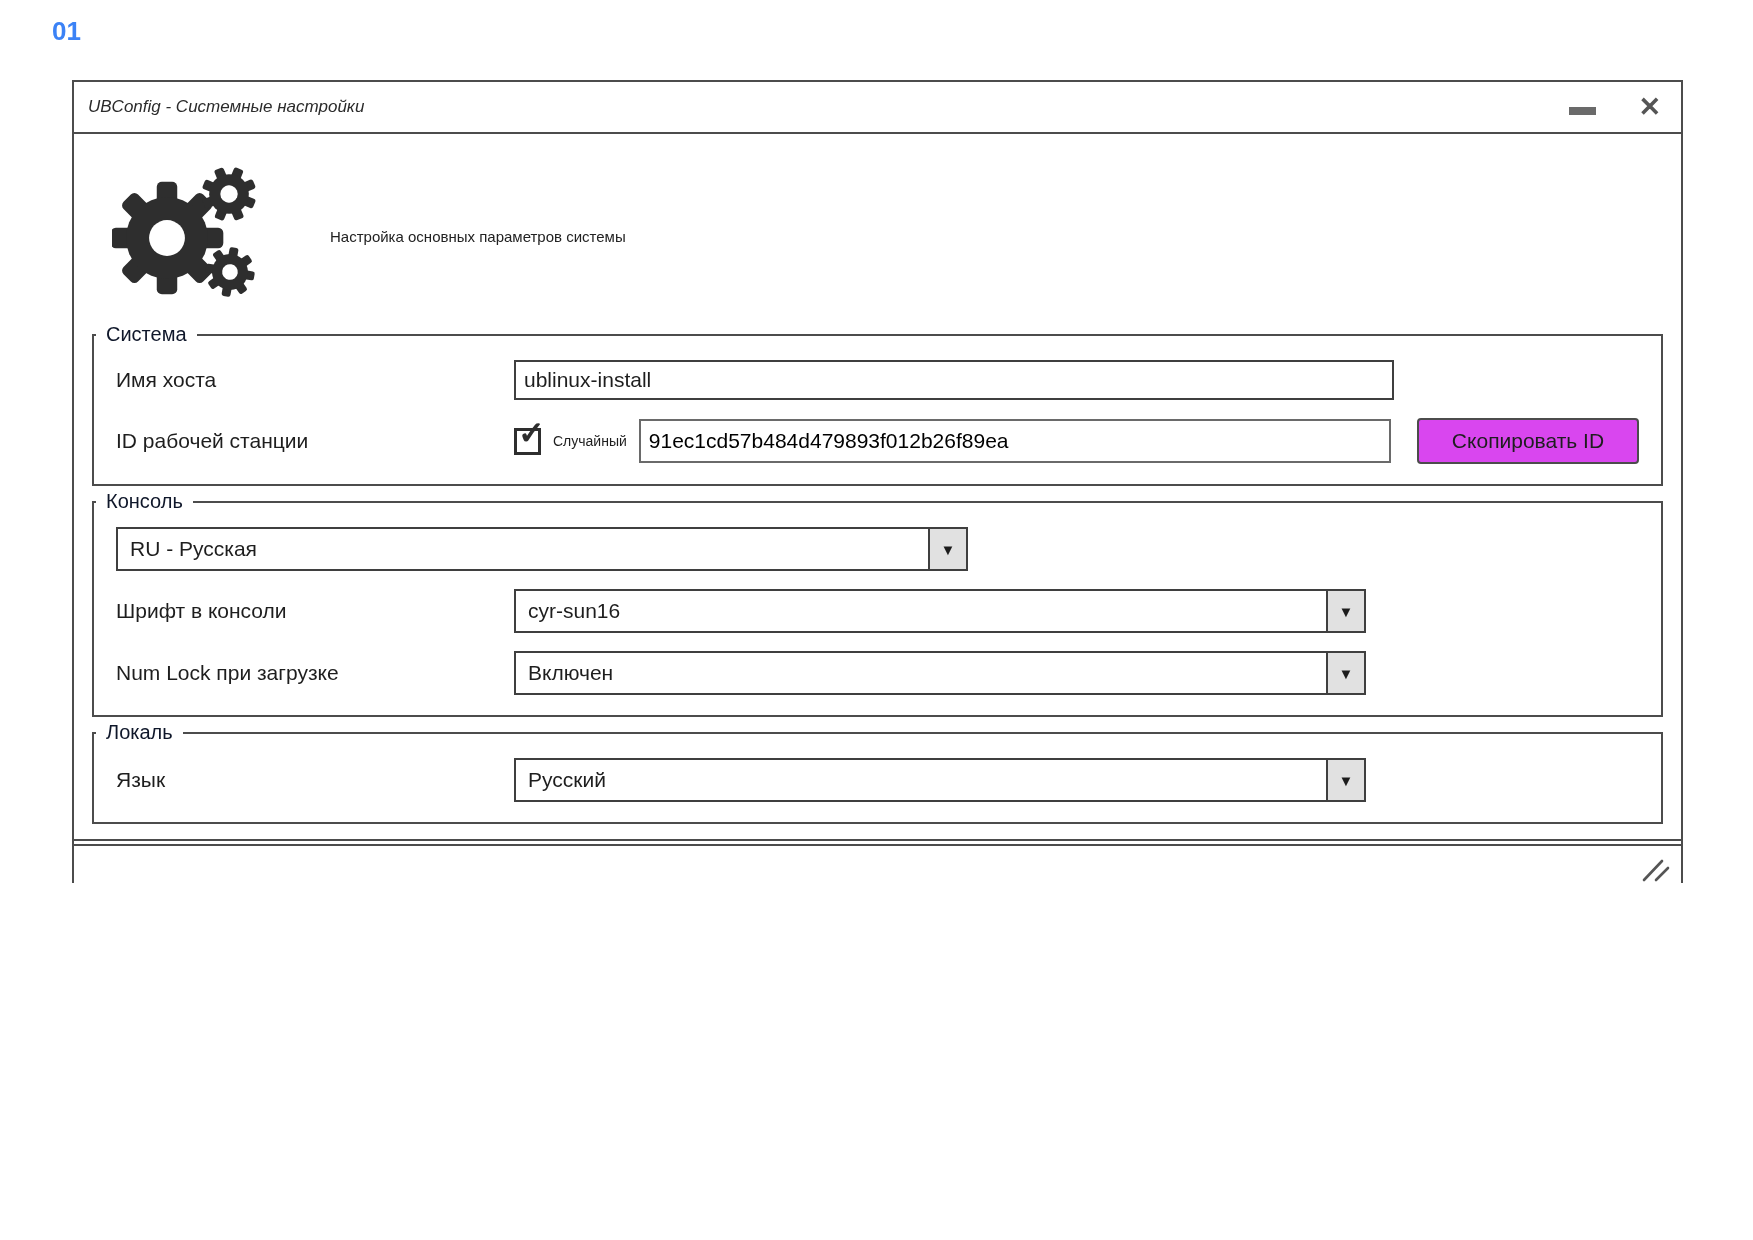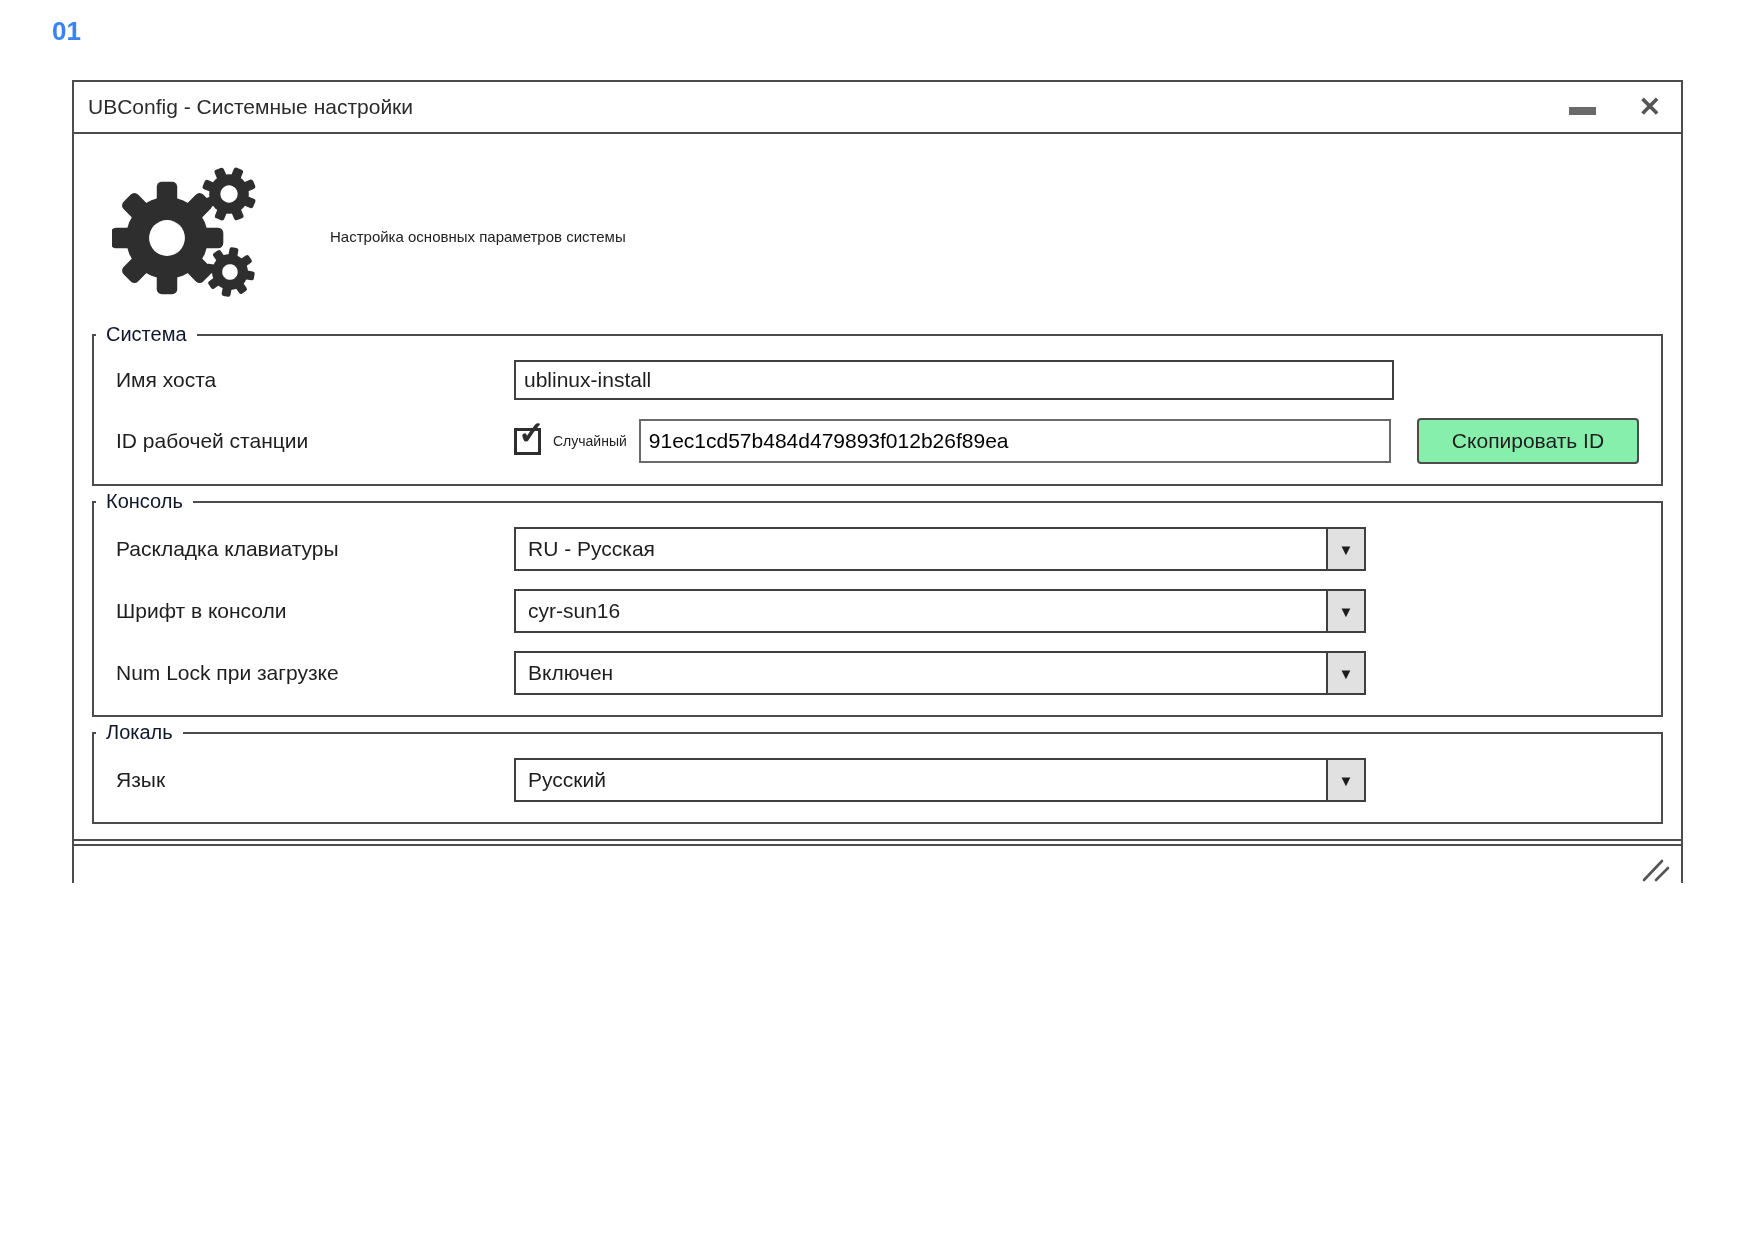--- a/index.html
+++ b/index.html
@@ -11,21 +11,21 @@
     position:absolute;left:52px;top:16px;font-size:26px;font-weight:bold;color:#3b82f6;
   }
   .window{
     position:absolute;left:72px;top:80px;width:1611px;height:803px;
     border:2px solid #4c4c4c;background:#fff;display:flex;flex-direction:column;box-sizing:border-box;
   }
   .titlebar{
     height:50px;flex:0 0 auto;display:flex;align-items:center;
     padding:0 16px 0 14px;border-bottom:2px solid #4c4c4c;
   }
-  .title{font-size:21px;color:#2b2b2b;}
+  .title{font-size:17px;color:#2b2b2b;font-style:italic;}
   .win-controls{margin-left:auto;display:flex;align-items:center;gap:34px;}
   .win-btn{
     background:none;border:none;padding:4px;cursor:default;display:flex;align-items:center;justify-content:center;
   }
   .min-glyph{display:block;width:27px;height:8px;background:#6a6a6a;margin-top:8px;}
   .close-glyph{font-size:27px;font-weight:bold;color:#555;line-height:1;}
   .content{
     flex:1 1 auto;padding:16px 18px 0 18px;border-bottom:2px solid #4c4c4c;box-sizing:border-box;
   }
   .header-row{display:flex;align-items:center;height:168px;margin:2px 0 14px 0;}
@@ -50,21 +50,21 @@
   .id-input{flex:1 1 auto;height:44px;color:#000000;border-color:#6a6a6a;margin-left:12px;}
   .checkbox{
     position:relative;width:27px;height:27px;border:3px solid #2e2e2e;flex:0 0 auto;
     box-sizing:border-box;background:#fff;
   }
   .checkbox .check{
     position:absolute;left:1px;top:-14px;font-size:32px;font-weight:bold;color:#2e2e2e;line-height:1;
   }
   .cb-label{margin-left:12px;font-size:14px;color:#1e1e1e;white-space:nowrap;}
   .btn{
-    margin-left:26px;width:222px;height:46px;flex:0 0 auto;background:#86efac;
+    margin-left:26px;width:222px;height:46px;flex:0 0 auto;background:#d946ef;
     border:2px solid #4c4c4c;border-radius:4px;font-size:21px;color:#1e1e1e;
     font-family:"Liberation Sans", sans-serif;cursor:default;
   }
   .combo{
     width:852px;height:44px;border:2px solid #3f3f3f;background:#fff;
     display:flex;align-items:center;box-sizing:border-box;
   }
   .combo-value{flex:1 1 auto;padding-left:12px;font-size:21px;color:#1e1e1e;}
   .combo-arrow{
     width:38px;height:100%;flex:0 0 auto;background:#e1e1e1;border-left:2px solid #3f3f3f;
@@ -136,21 +136,20 @@
         <span class="cb-label">Случайный</span>
         <input type="text" class="text-input id-input" value="91ec1cd57b484d479893f012b26f89ea" style="">
         <button class="btn">Скопировать ID</button>
       </div>
     </div>
 
     <div class="group">
       <span class="legend">Консоль</span>
 
       <div class="row">
-        <span class="field-label">Раскладка клавиатуры</span>
         <div class="combo">
           <span class="combo-value">RU - Русская</span>
           <span class="combo-arrow">
             <span>▼</span>
           </span>
         </div>
       </div>
 
       <div class="row">
         <span class="field-label">Шрифт в консоли</span>

